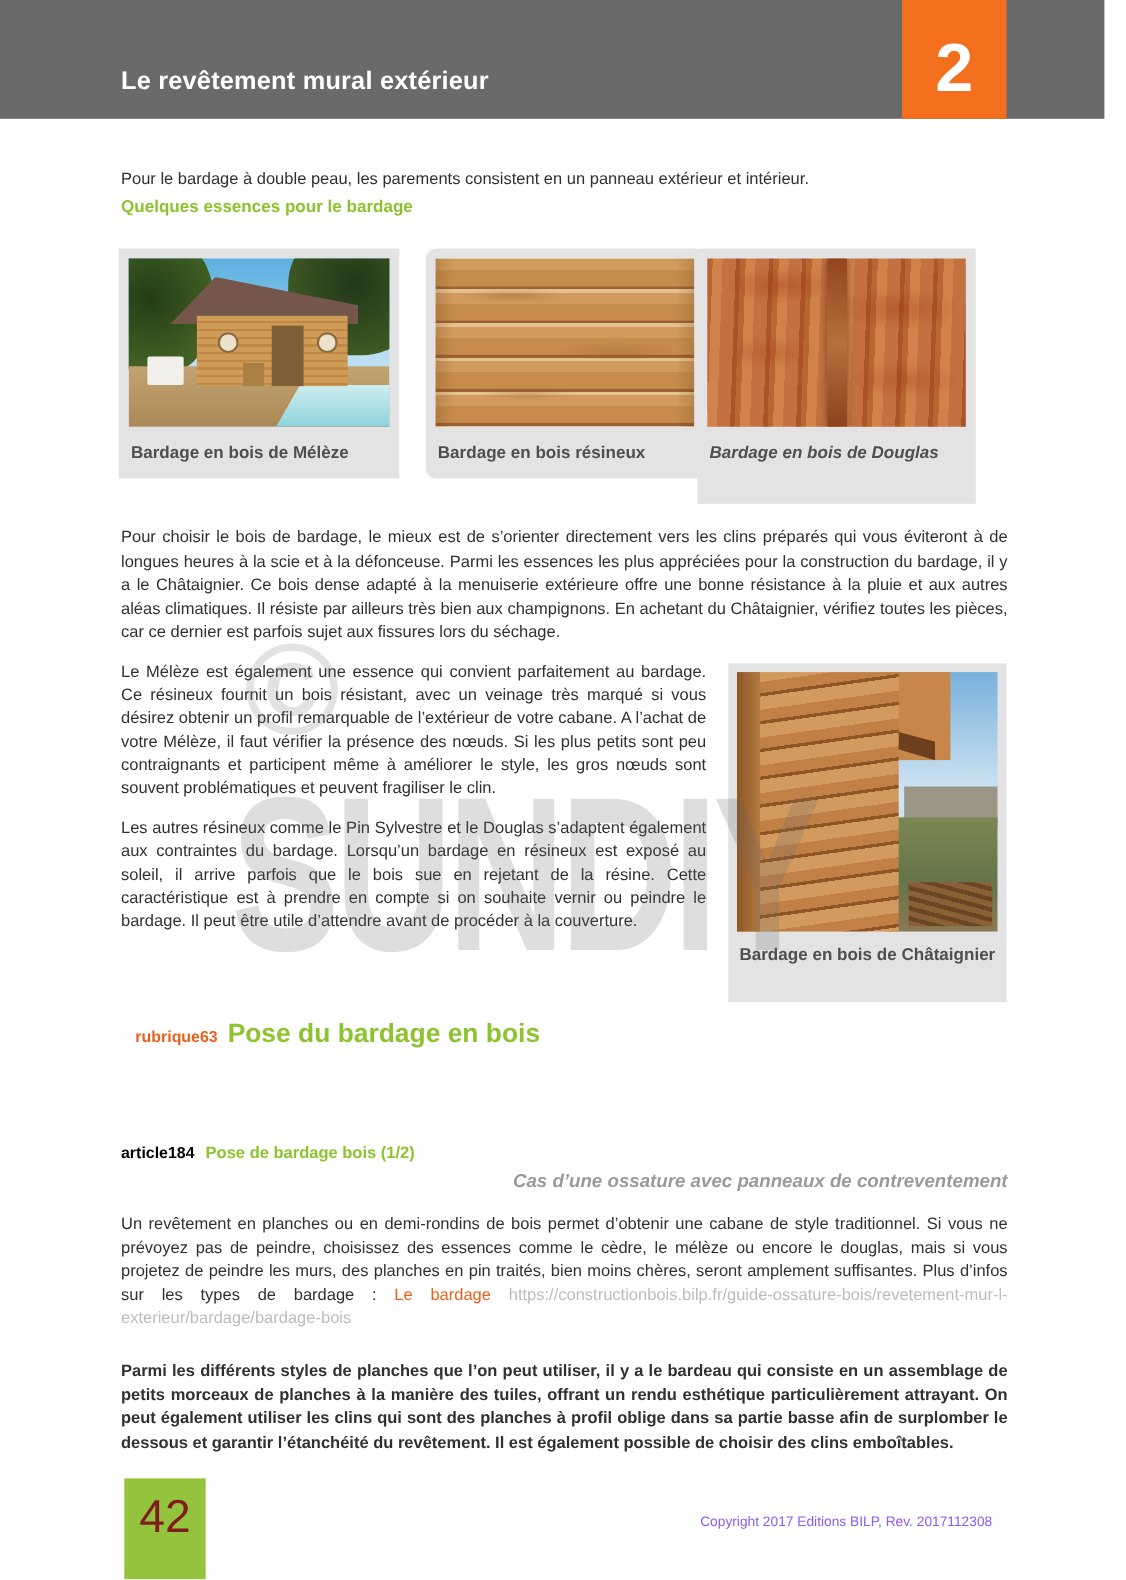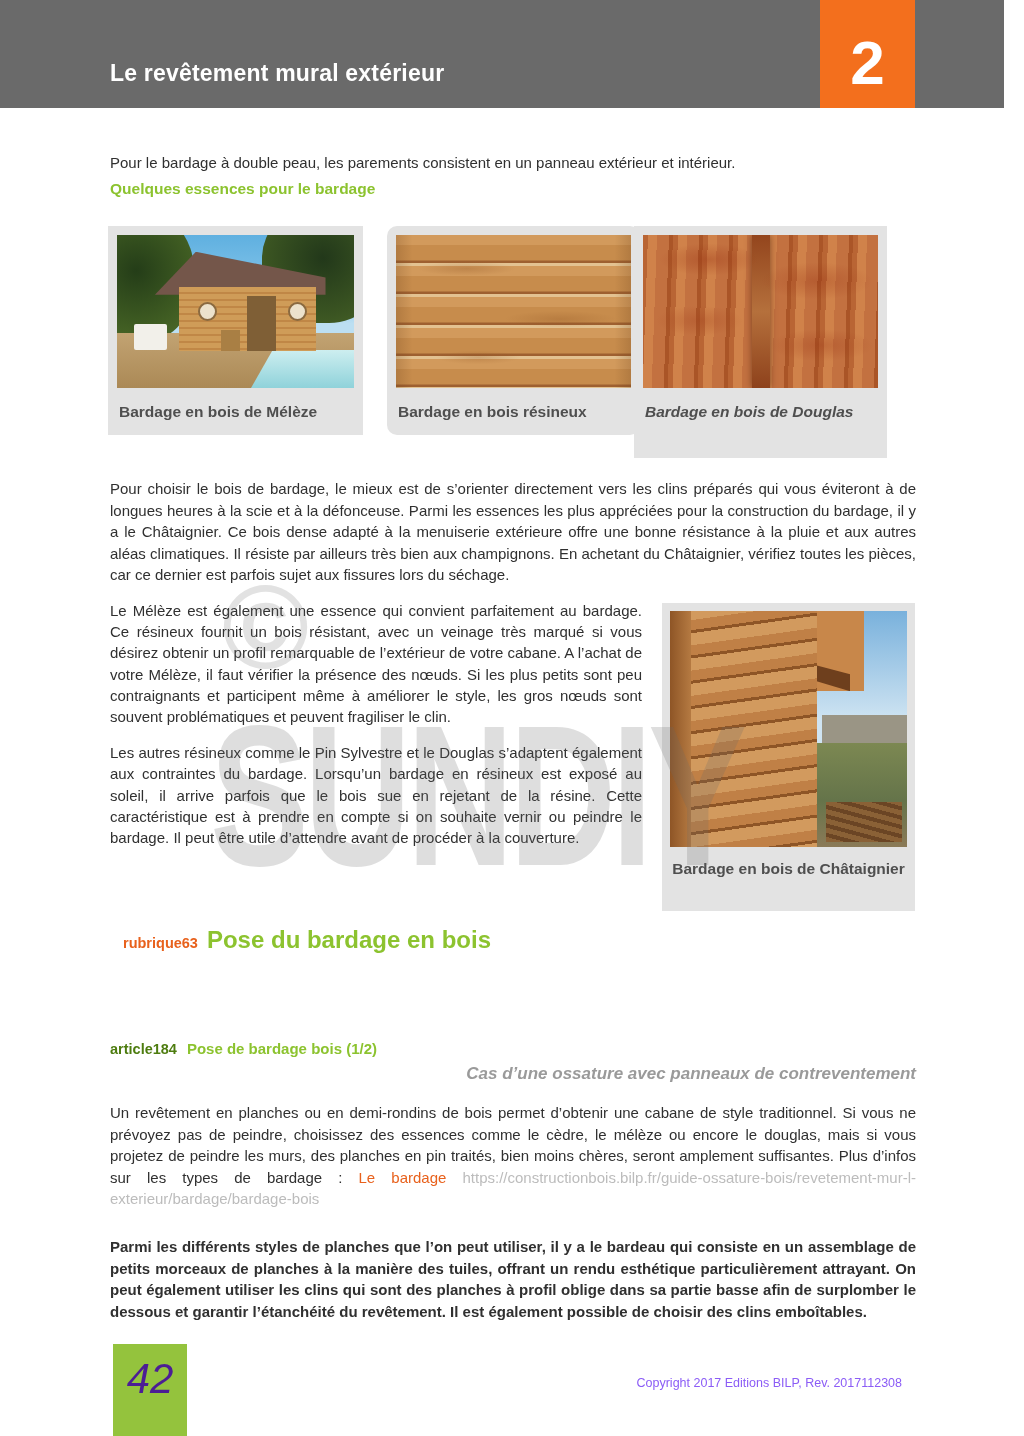--- a/index.html
+++ b/index.html
@@ -92,34 +92,34 @@
   .wm{position:absolute;z-index:40;pointer-events:none;font-weight:bold;color:rgba(110,110,110,.20);}
   .wm-sym{left:222px;top:568px;font-size:118px;line-height:1;}
   .wm-text{left:210px;top:696px;font-size:200px;line-height:1;letter-spacing:-6px;
            transform:scaleX(.74);transform-origin:left top;color:rgba(105,105,105,.22);}
 
   
   .rubrique-line{position:absolute;left:110px;top:926px;margin-left:13px;}
   .rubrique-id{color:#e8611c;font-weight:bold;font-size:14.5px;}
   .rubrique-title{color:#8cc32f;font-weight:bold;font-size:24px;margin-left:9px;}
   .article-line{position:absolute;left:110px;top:1040px;}
-  .article-id{color:#4d7c0f;font-weight:bold;font-size:14.5px;}
+  .article-id{color:#000000;font-weight:bold;font-size:14.5px;}
   .article-title{color:#8cc32f;font-weight:bold;font-size:15px;margin-left:10px;}
   .case-subtitle{position:absolute;left:110px;top:1064px;width:806px;text-align:right;
                  font-size:17px;font-style:italic;font-weight:bold;color:#9a9a9a;}
 
   .par-revetement{top:1102px;}
   .inline-link{color:#e8611c;text-decoration:none;cursor:pointer;}
   .inline-url{color:#bcbcbc;}
   .par-styles{top:1236px;font-weight:bold;}
 
   
   .page-num-box{position:absolute;left:113px;top:1344px;width:74px;height:92px;background:#94c33d;
                 text-align:center;}
-  .page-num{color:#4c1d95;font-size:42px;line-height:1;display:inline-block;margin-top:14px;font-style:italic;}
+  .page-num{color:#7f1d1d;font-size:42px;line-height:1;display:inline-block;margin-top:14px;}
   .copyright{position:absolute;left:400px;top:1376px;width:502px;text-align:right;font-size:12.5px;color:#8b5cf6;}
 </style>
 </head>
 <body>
 
 <div class="page">
 
   <div class="header-bar">
     <div class="header-title">Le revêtement mural extérieur</div>
   </div>

